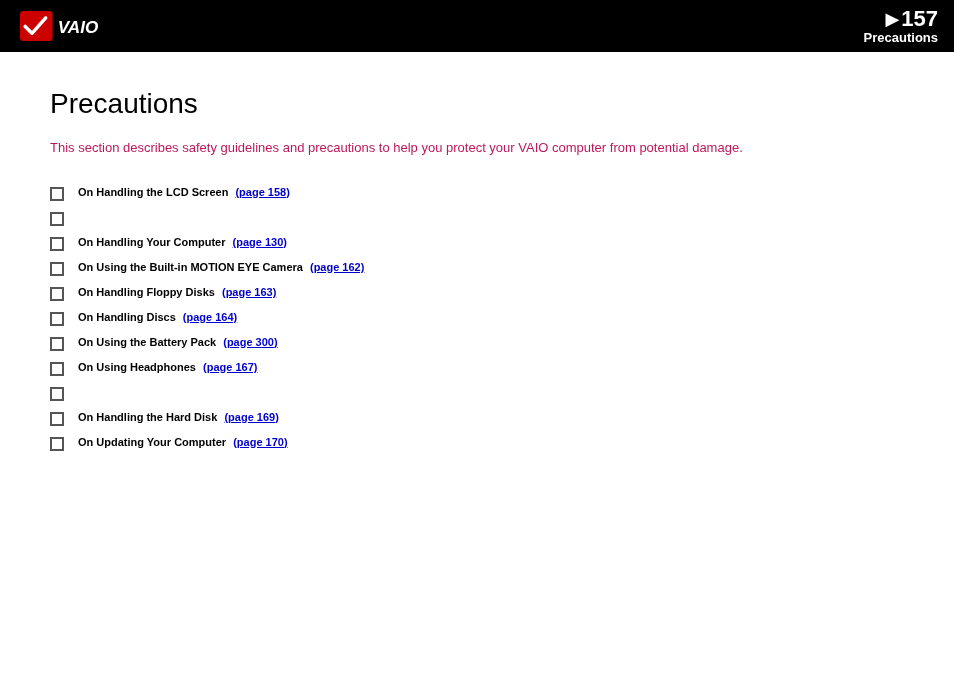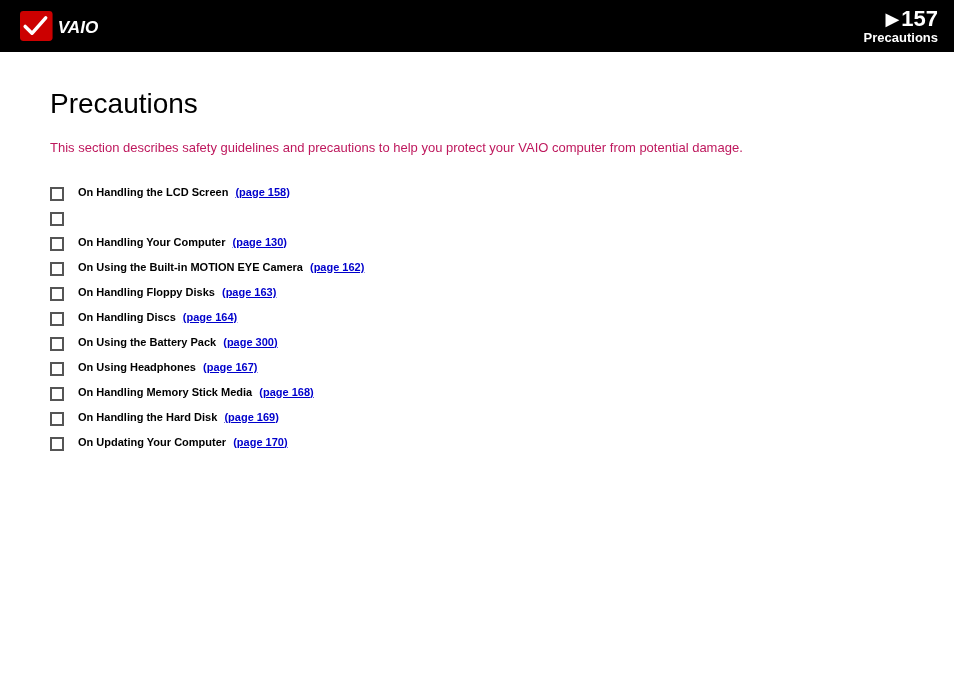--- a/index.html
+++ b/index.html
@@ -175,21 +175,20 @@
       <li>
         <span class="checkbox-icon"></span>
         <span class="toc-item-text">On Using the Battery Pack <a class="toc-item-link" href="#">(page 300)</a></span>
       </li>
       <li>
         <span class="checkbox-icon"></span>
         <span class="toc-item-text">On Using Headphones <a class="toc-item-link" href="#">(page 167)</a></span>
       </li>
       <li>
         <span class="checkbox-icon"></span>
-        <span class="toc-item-text">On Handling Memory Stick Media <a class="toc-item-link" href="#">(page 168)</a></span>
       </li>
       <li>
         <span class="checkbox-icon"></span>
         <span class="toc-item-text">On Handling the Hard Disk <a class="toc-item-link" href="#">(page 169)</a></span>
       </li>
       <li>
         <span class="checkbox-icon"></span>
         <span class="toc-item-text">On Updating Your Computer <a class="toc-item-link" href="#">(page 170)</a></span>
       </li>
     </ul>

